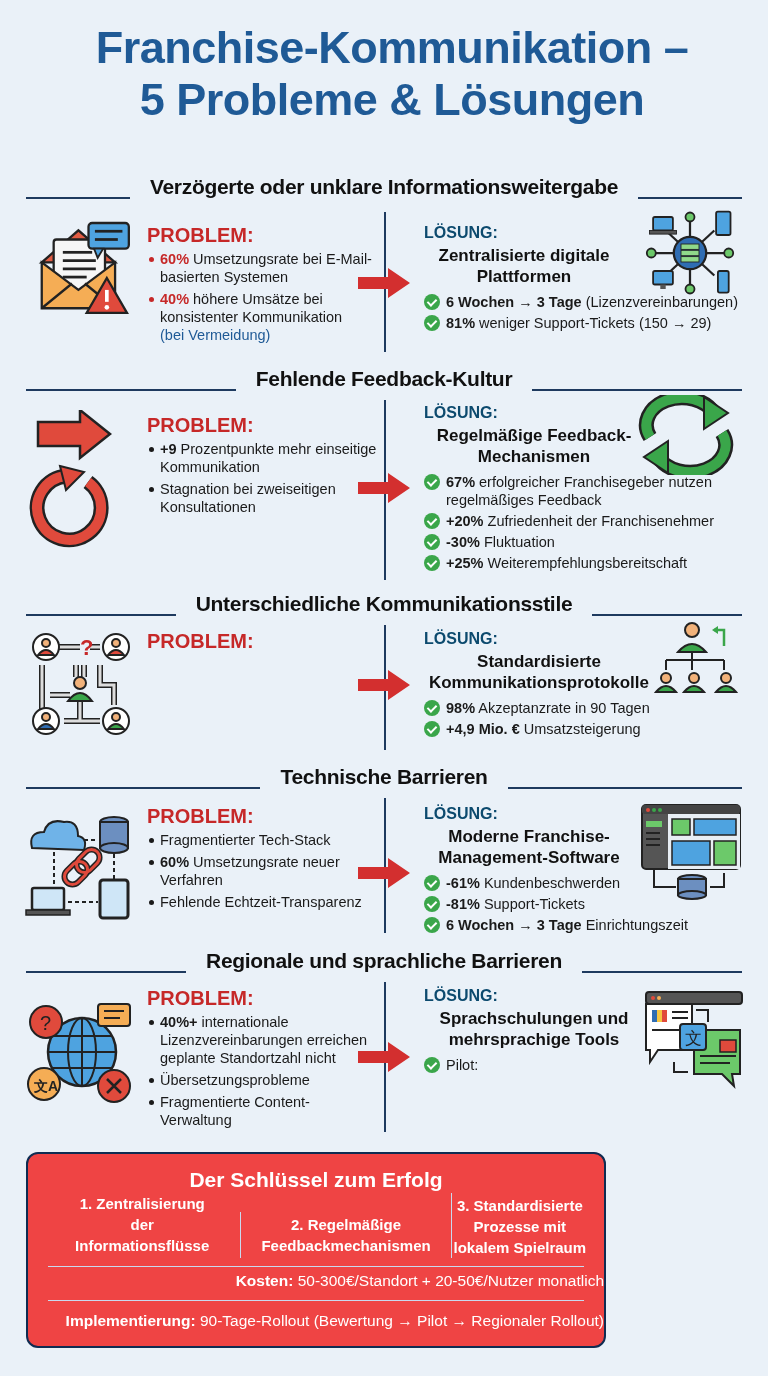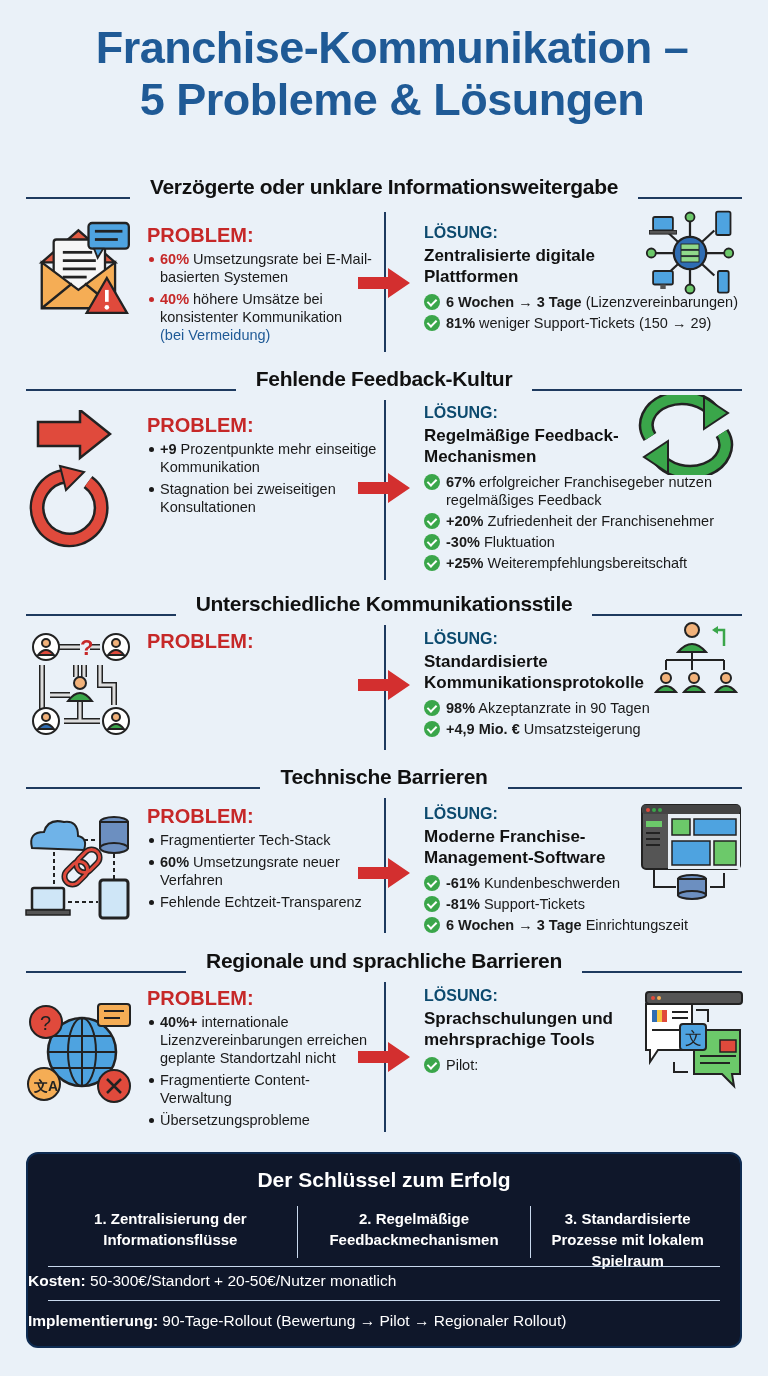--- a/index.html
+++ b/index.html
@@ -28,21 +28,21 @@
     letter-spacing: -0.3px;
   }
   .vdiv { position: absolute; left: 384px; width: 2px; background: #1e3a5f; }
   .arrow { position: absolute; left: 358px; width: 52px; height: 30px; }
   .icon-l { position: absolute; left: 28px; width: 110px; height: 110px; }
   .icon-r { position: absolute; left: 636px; width: 110px; height: 110px; }
   .prob { position: absolute; left: 147px; width: 236px; }
   .sol { position: absolute; left: 424px; width: 330px; }
   .lbl-p { color: #c62828; font-weight: 700; font-size: 20px; margin-bottom: 3px; }
   .lbl-s { color: #0c4a6e; font-weight: 700; font-size: 16px; margin-bottom: 3px; }
-  .sol-title { font-weight: 700; font-size: 17px; line-height: 21px; color: #111; margin-bottom: 6px; }
+  .sol-title { font-weight: 700; font-size: 17px; line-height: 21px; color: #111; margin-bottom: 6px; text-align: center; }
   ul.bul { list-style: none; }
   ul.bul li {
     position: relative; padding-left: 13px; font-size: 14.5px; line-height: 18px; margin-bottom: 4px; color: #1a1a1a;
   }
   ul.bul li::before {
     content: ""; position: absolute; left: 2px; top: 7px; width: 5px; height: 5px; border-radius: 50%; background: #1a1a1a;
   }
   ul.bul.red li::before { background: #c62828; }
   .hl-red { color: #c62828; font-weight: 700; }
   b { font-weight: 700; }
@@ -58,29 +58,29 @@
   .ck::after {
     content: ""; position: absolute; left: 5px; top: 3px; width: 4px; height: 7px;
     border: solid #fff; border-width: 0 2px 2px 0; transform: rotate(45deg);
   }
   ul.sub { list-style: none; margin-left: 22px; }
   ul.sub li { position: relative; padding-left: 14px; font-size: 14.5px; line-height: 19px; }
   ul.sub li::before {
     content: ""; position: absolute; left: 2px; top: 7px; width: 5px; height: 5px; border-radius: 50%; background: #3aa64a;
   }
   .box {
-    position: absolute; left: 26px; top: 1152px; width: 716px; height: 196px;
-    background: #0f172a; border: 2px solid #0f2c52; border-radius: 12px; color: #fff;
+    position: absolute; left: 26px; top: 1152px; width: 580px; height: 196px;
+    background: #ef4444; border: 2px solid #0f2c52; border-radius: 12px; color: #fff;
   }
   .box-title { position: absolute; top: 14px; width: 100%; text-align: center; font-weight: 700; font-size: 21px; }
-  .cols { position: absolute; top: 52px; left: 16px; right: 16px; height: 52px; display: flex; }
+  .cols { position: absolute; top: 52px; left: 16px; right: 16px; height: 52px; display: flex; align-items: flex-end; }
   .col { flex: 1; text-align: center; font-weight: 700; font-size: 15px; line-height: 21px; padding-top: 2px; }
   .col + .col { border-left: 1px solid #c9d9ee; }
   .hr { position: absolute; left: 20px; right: 20px; height: 1px; background: #c9d9ee; }
-  .box-row { position: absolute; width: 100%; text-align: left; font-size: 15.5px; }
+  .box-row { position: absolute; width: 100%; text-align: right; font-size: 15.5px; }
 </style>
 </head>
 <body>
 
 <div class="title">
   <div>Franchise-Kommunikation –</div>
   <div>5 Probleme &amp; Lösungen</div>
 </div>
 
 <div class="sec-head" style="top:173px">
@@ -362,22 +362,22 @@
     </g>
   <circle cx="20" cy="84" r="16" fill="#f5ad55" stroke="#222" stroke-width="2"></circle>
   <text x="10" y="91" font-size="14" fill="#222" font-family="Liberation Sans, sans-serif" font-weight="700">文A</text>
   <circle cx="90" cy="86" r="16" fill="#e04a3c" stroke="#222" stroke-width="2"></circle>
   <path d="M83,79 L97,93 M97,79 L83,93" stroke="#222" stroke-width="2.5"></path>
 </svg>
 <div class="prob" style="top:987px">
   <div class="lbl-p">PROBLEM:</div>
   <ul class="bul">
     <li><b>40%+</b><span> internationale Lizenzvereinbarungen erreichen geplante Standortzahl nicht</span></li>
+    <li><span>Übersetzungsprobleme</span></li>
     <li style="width:190px"><span>Fragmentierte Content-Verwaltung</span></li>
-    <li><span>Übersetzungsprobleme</span></li>
   </ul>
 </div>
 <div class="sol" style="top:987px">
   <div class="lbl-s">LÖSUNG:</div>
   <div class="sol-title" style="width:220px">Sprachschulungen und mehrsprachige Tools</div>
   <ul class="chk">
     <li><span class="ck"></span><span>Pilot:</span></li>
   </ul>
 </div>
 <svg class="icon-r" style="top:990px;left:644px;width:100px;height:100px" viewBox="0 0 100 100">

